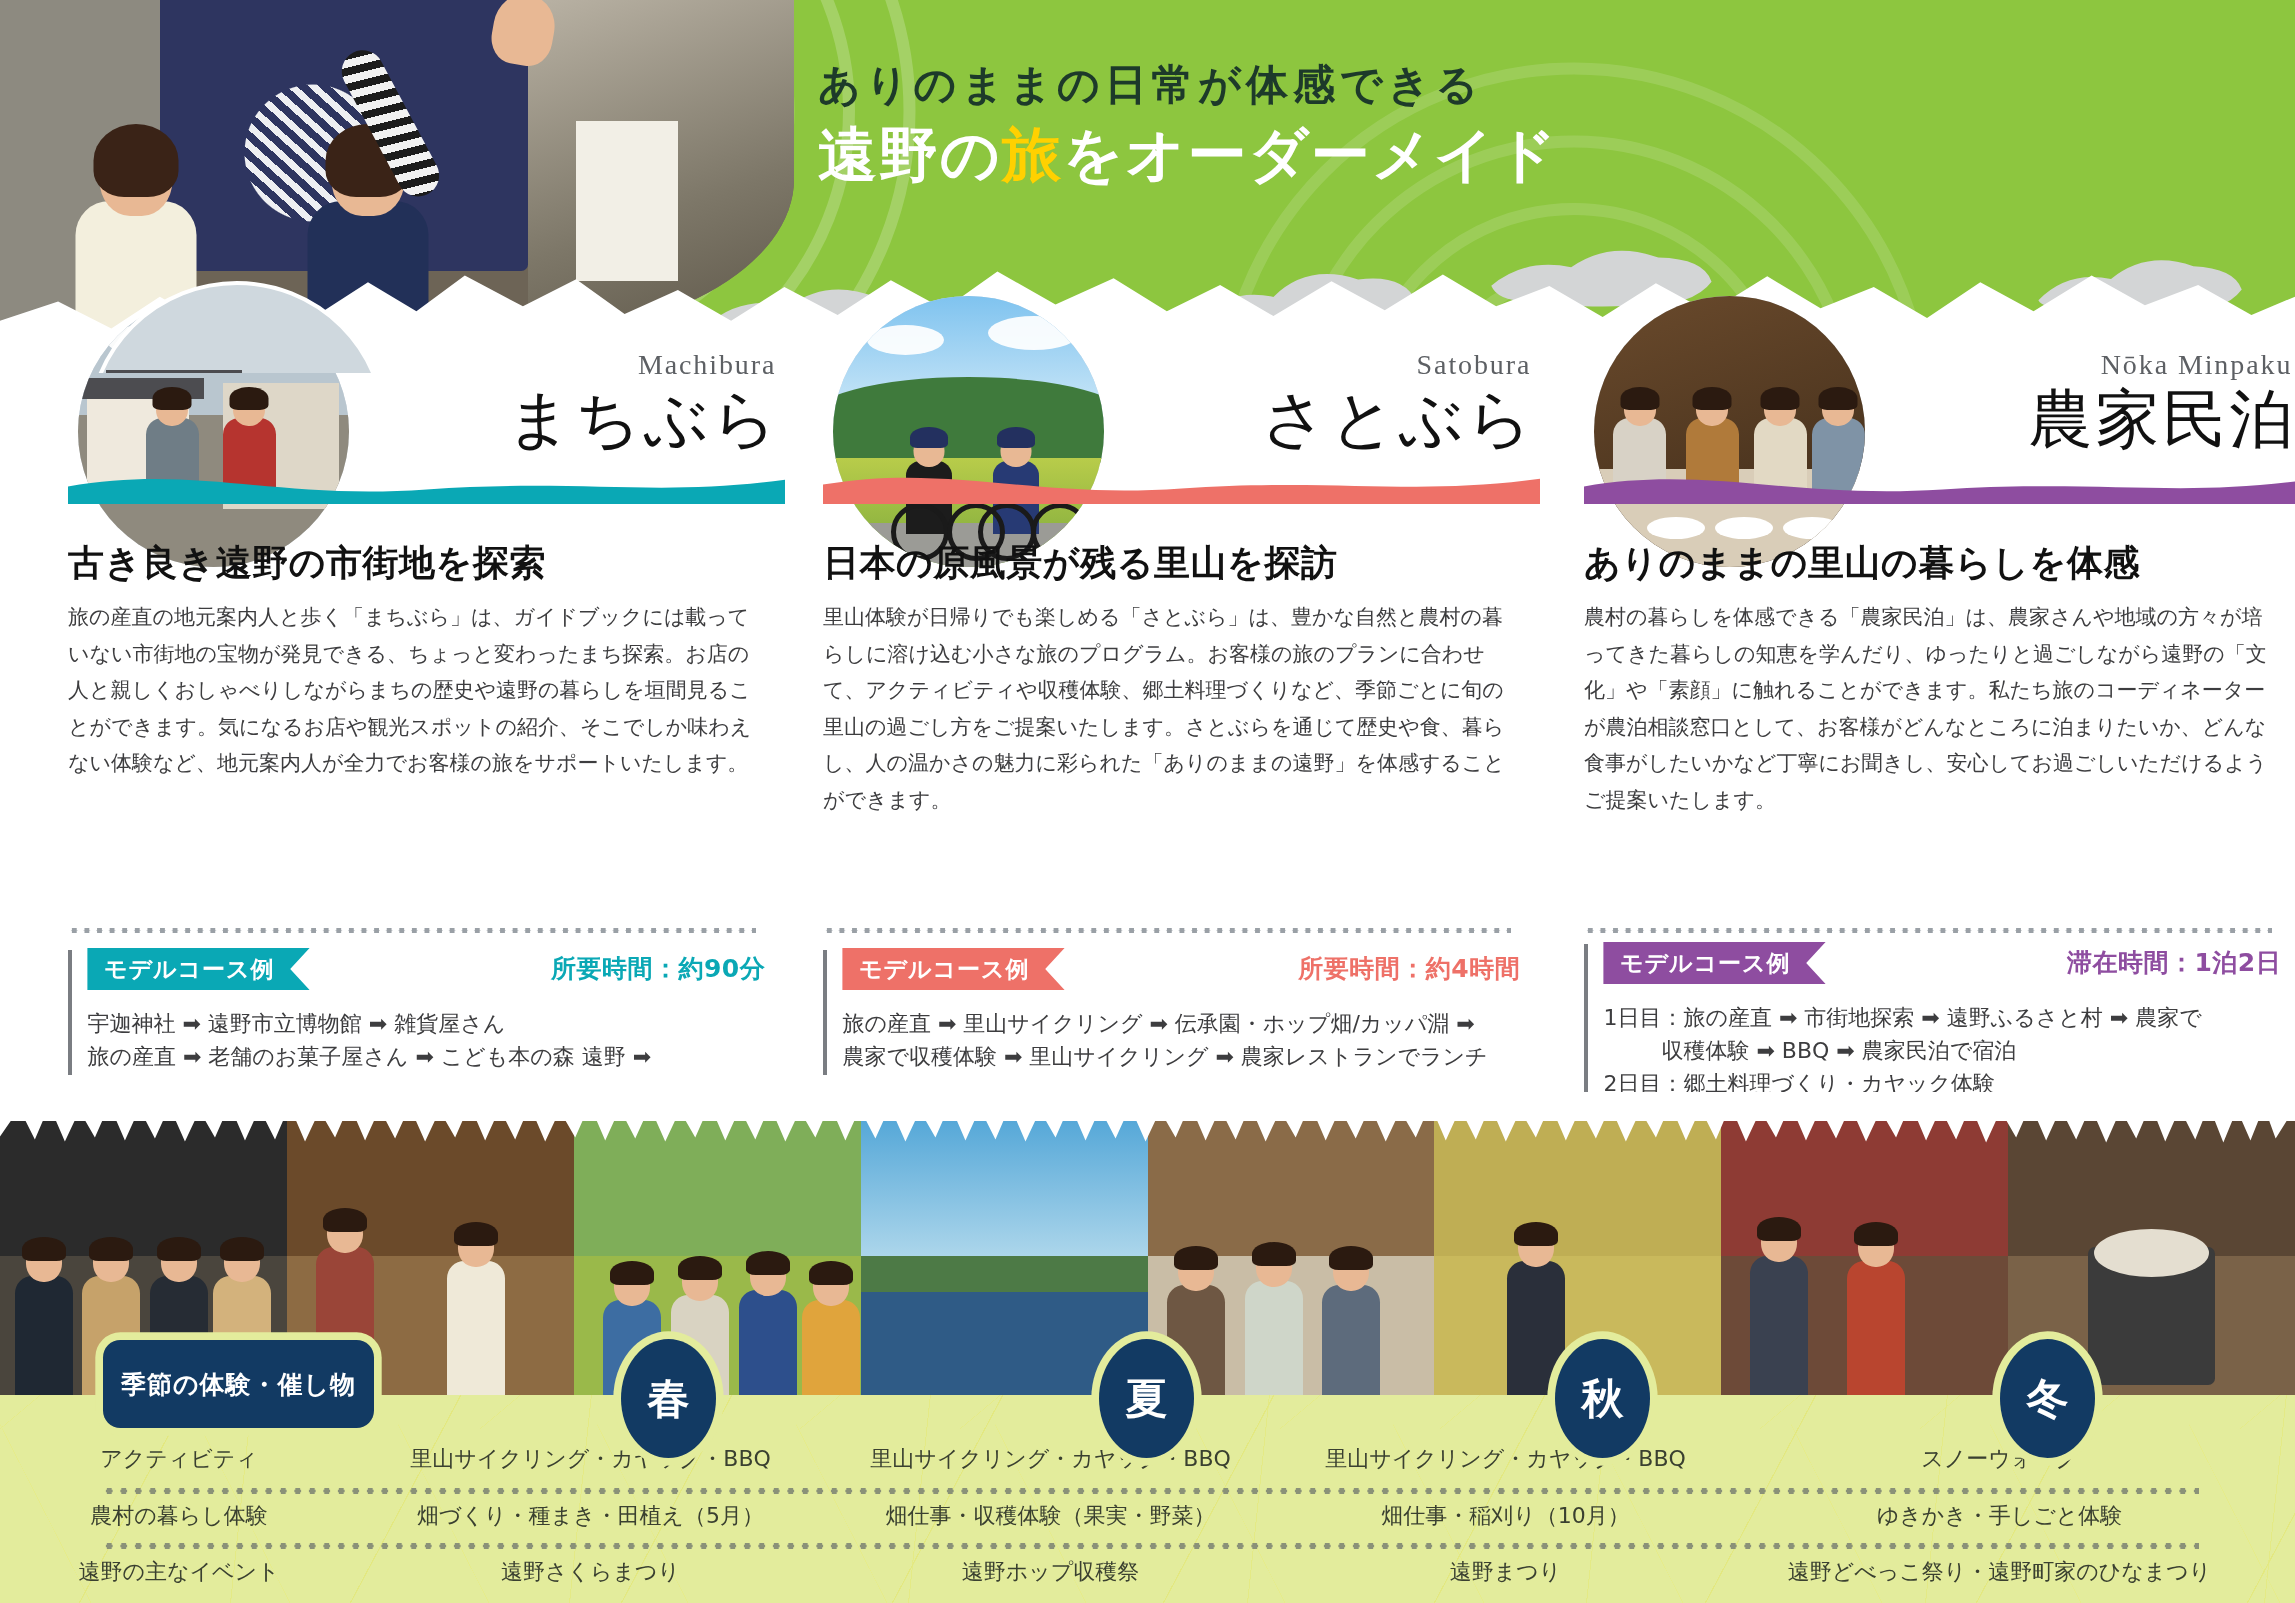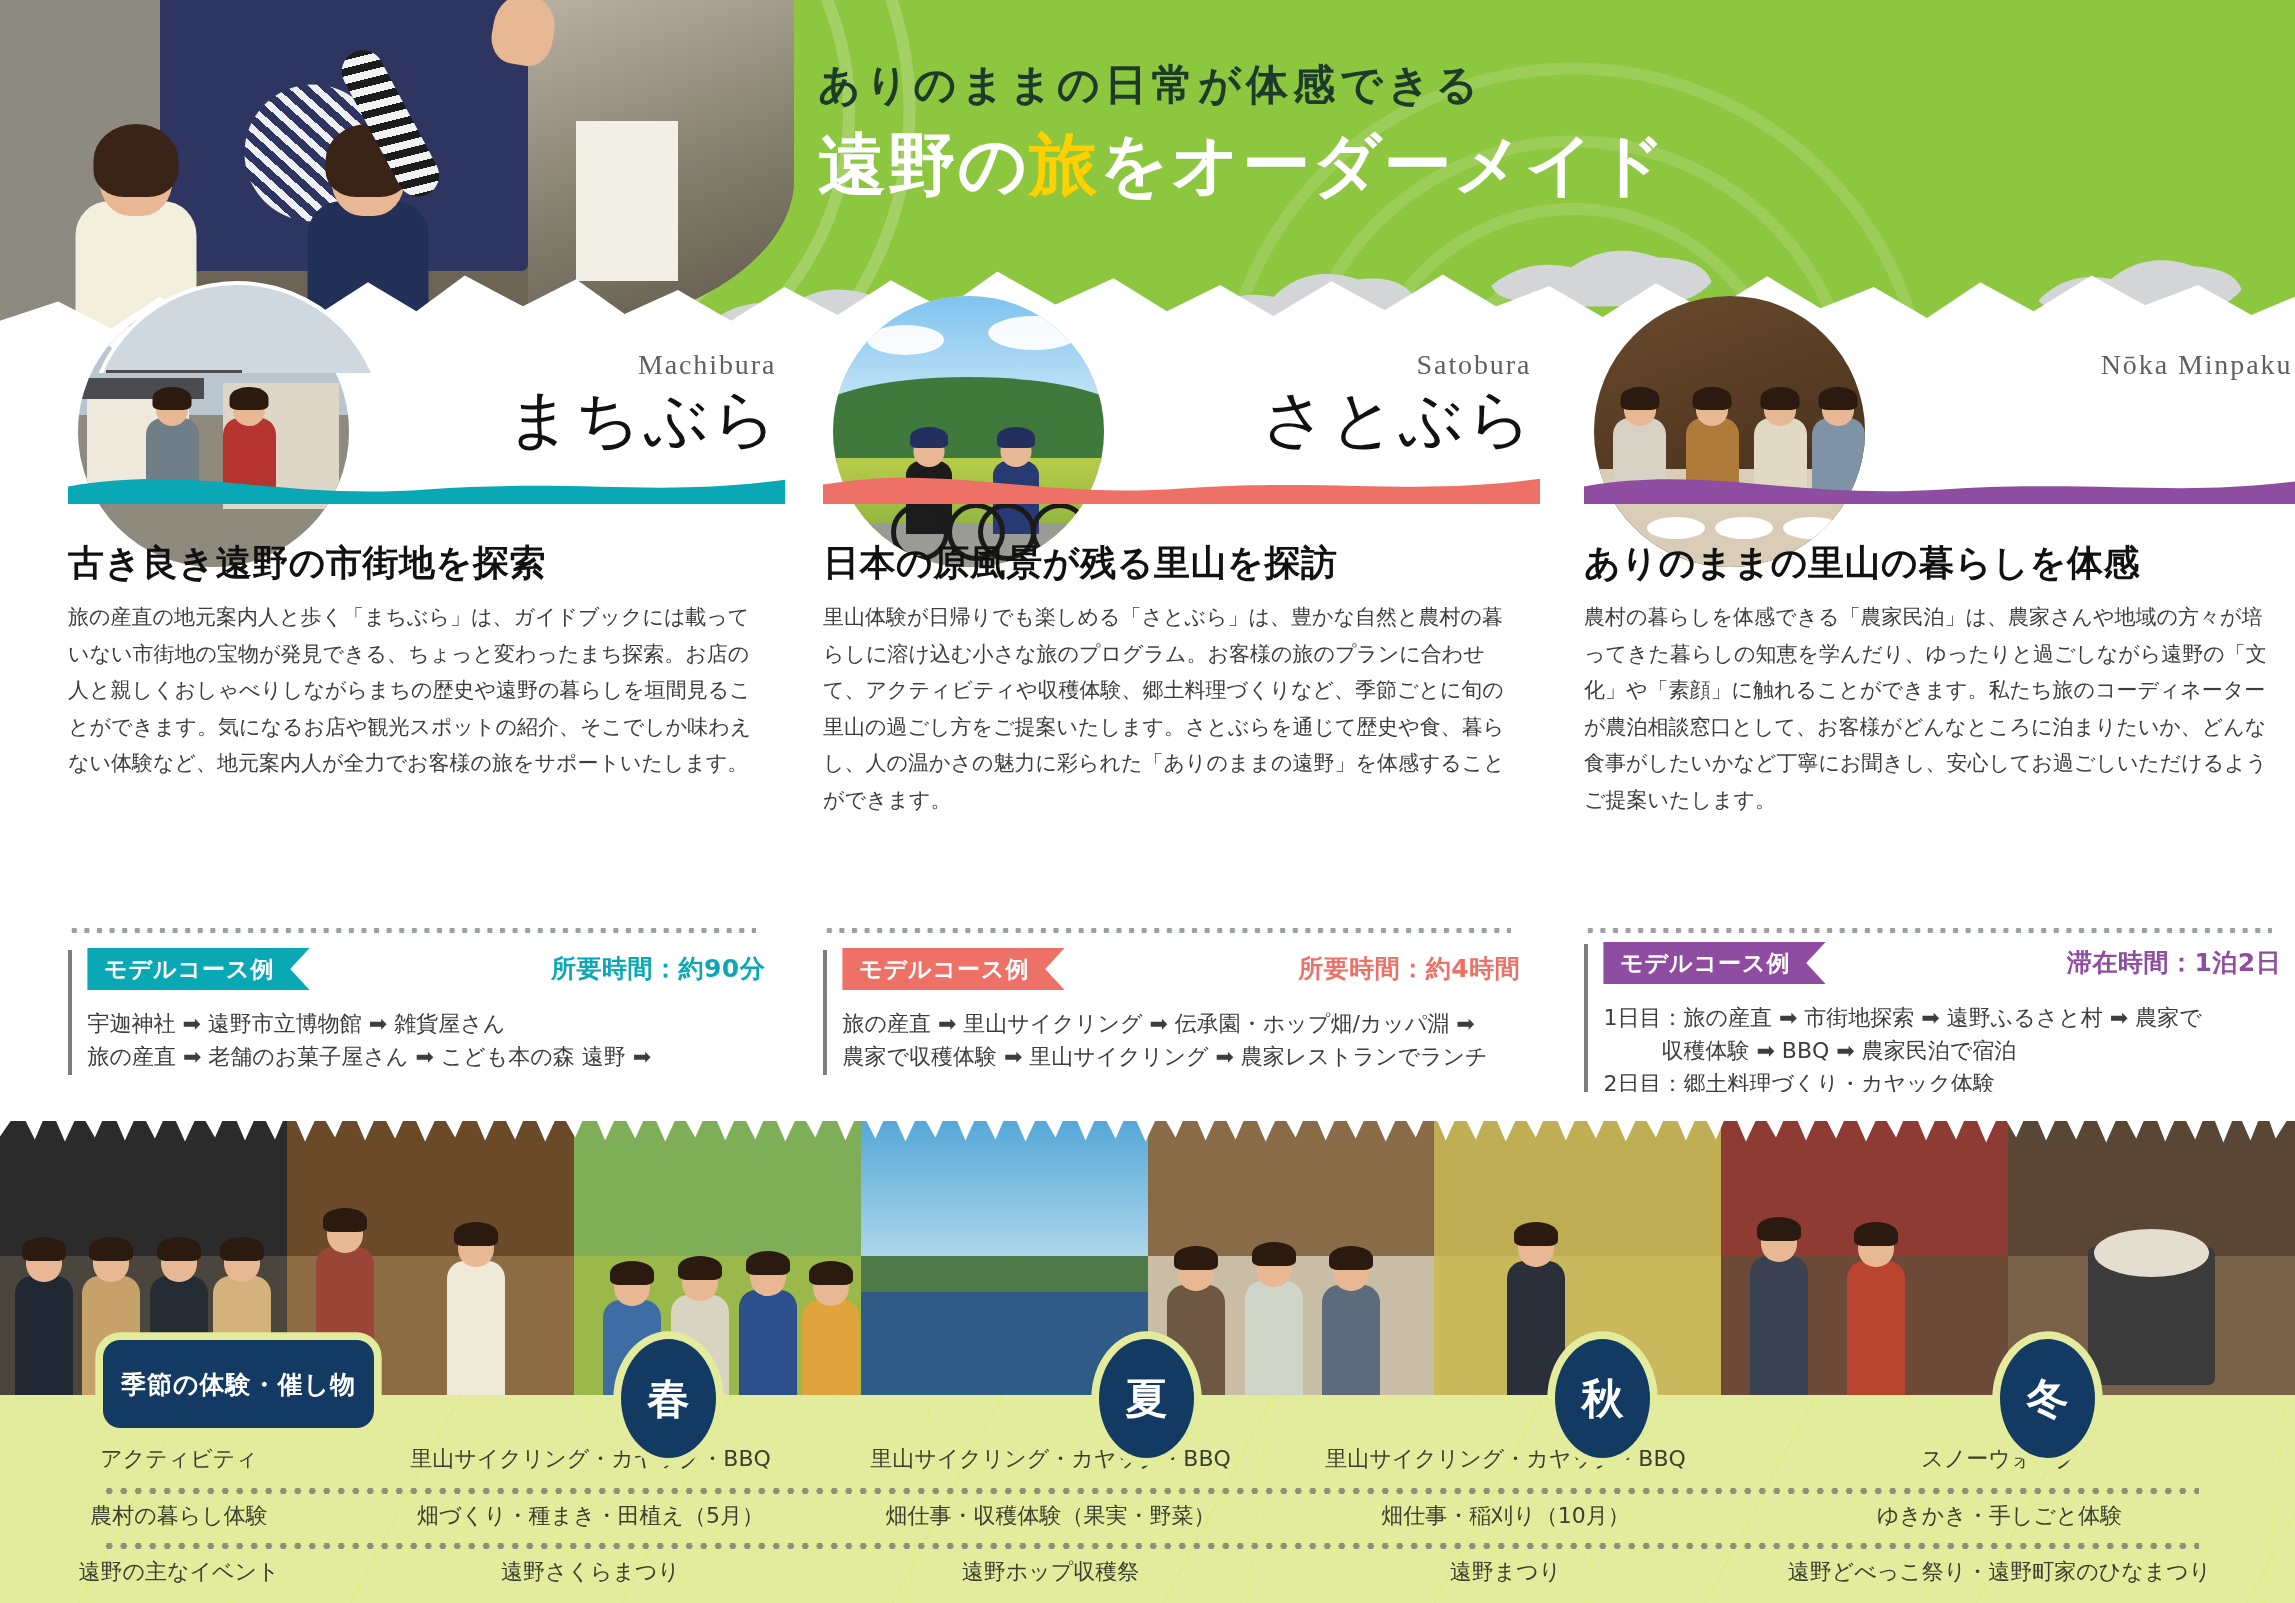--- a/index.html
+++ b/index.html
@@ -76,22 +76,22 @@
   .hero-circ .roof{position:absolute;left:14.5px;top:85px;width:136px;height:23px;background:#4c4c50;}
 
   
   .hero-sub {
     position:absolute; left:818px; top:57px;
     font-size:42px; color:#1d3a2a; letter-spacing:4.8px; font-weight:700;
     font-family:"DejaVu Sans","Liberation Sans",sans-serif;
   }
   .hero-title {
     position:absolute; left:818px; top:130px;
-    font-size:68px; line-height:1; color:#ffffff; font-weight:700; letter-spacing:1.9px;
-    font-family:Liberation Sans, sans-serif;
+    font-size:59px; line-height:1; color:#ffffff; font-weight:700; letter-spacing:1.9px;
+    font-family:Liberation Mono, monospace;
     text-shadow: 0 0 1px rgba(0,0,0,.06);
   }
   .hero-title .accent{ color:#ffd100; }
 
   
   .mountains { position:absolute; left:0; bottom:-1px; width:2295px; height:145px; }
   .clouds { position:absolute; left:0; bottom:0; width:2295px; height:160px; }
 
   
   .cols { position:absolute; left:0; top:310px; width:2295px; height:794px; }
@@ -378,20 +378,21 @@
         <div class="ci-table"></div>
         <div class="ci-guest" style="left:19.4px;background:#d8d2c6;"></div>
         <div class="ci-guest" style="left:92px;background:#b07a3a;"></div>
         <div class="ci-guest" style="left:160px;background:#e2d9c4;"></div>
         <div class="ci-guest" style="left:218px;background:#7f93a6;"></div>
         <div class="ci-plate" style="left:53px;"></div>
         <div class="ci-plate" style="left:121px;"></div>
         <div class="ci-plate" style="left:189px;"></div>
       </div>
       <div class="col-romaji">Nōka Minpaku</div>
+      <div class="col-jp serif">農家民泊</div>
       <svg class="wave" viewBox="0 0 1480 70" preserveAspectRatio="none">
         <path d="M0 34 C 250 -10 430 60 740 40 C 1060 20 1230 56 1480 22 L1480 70 L0 70 Z" fill="#8e4da0"></path>
       </svg>
 
       <div class="col-head">ありのままの里山の暮らしを体感</div>
       <div class="col-body c3body">農村の暮らしを体感できる「農家民泊」は、農家さんや地域の方々が培ってきた暮らしの知恵を学んだり、ゆったりと過ごしながら遠野の「文化」や「素顔」に触れることができます。私たち旅のコーディネーターが農泊相談窓口として、お客様がどんなところに泊まりたいか、どんな食事がしたいかなど丁寧にお聞きし、安心してお過ごしいただけるようご提案いたします。</div>
 
       <div class="dotline" style="top:618px"></div>
 
       <div class="course" style="top:632px">

